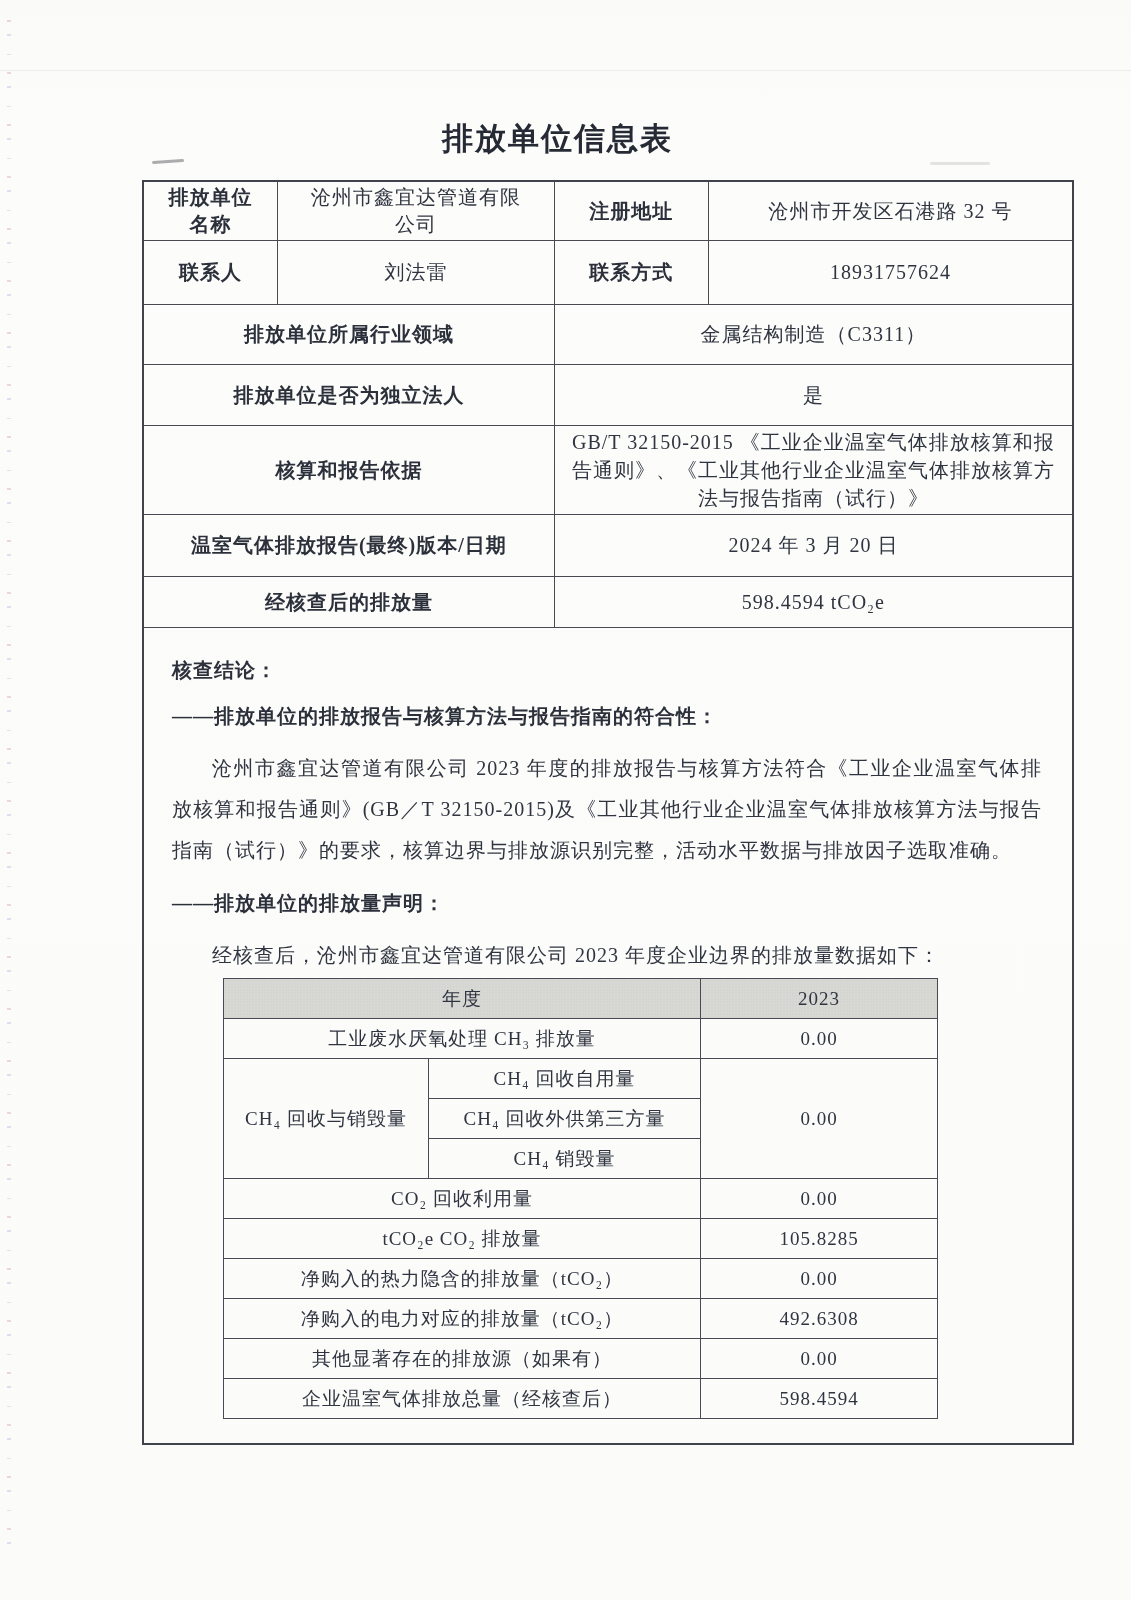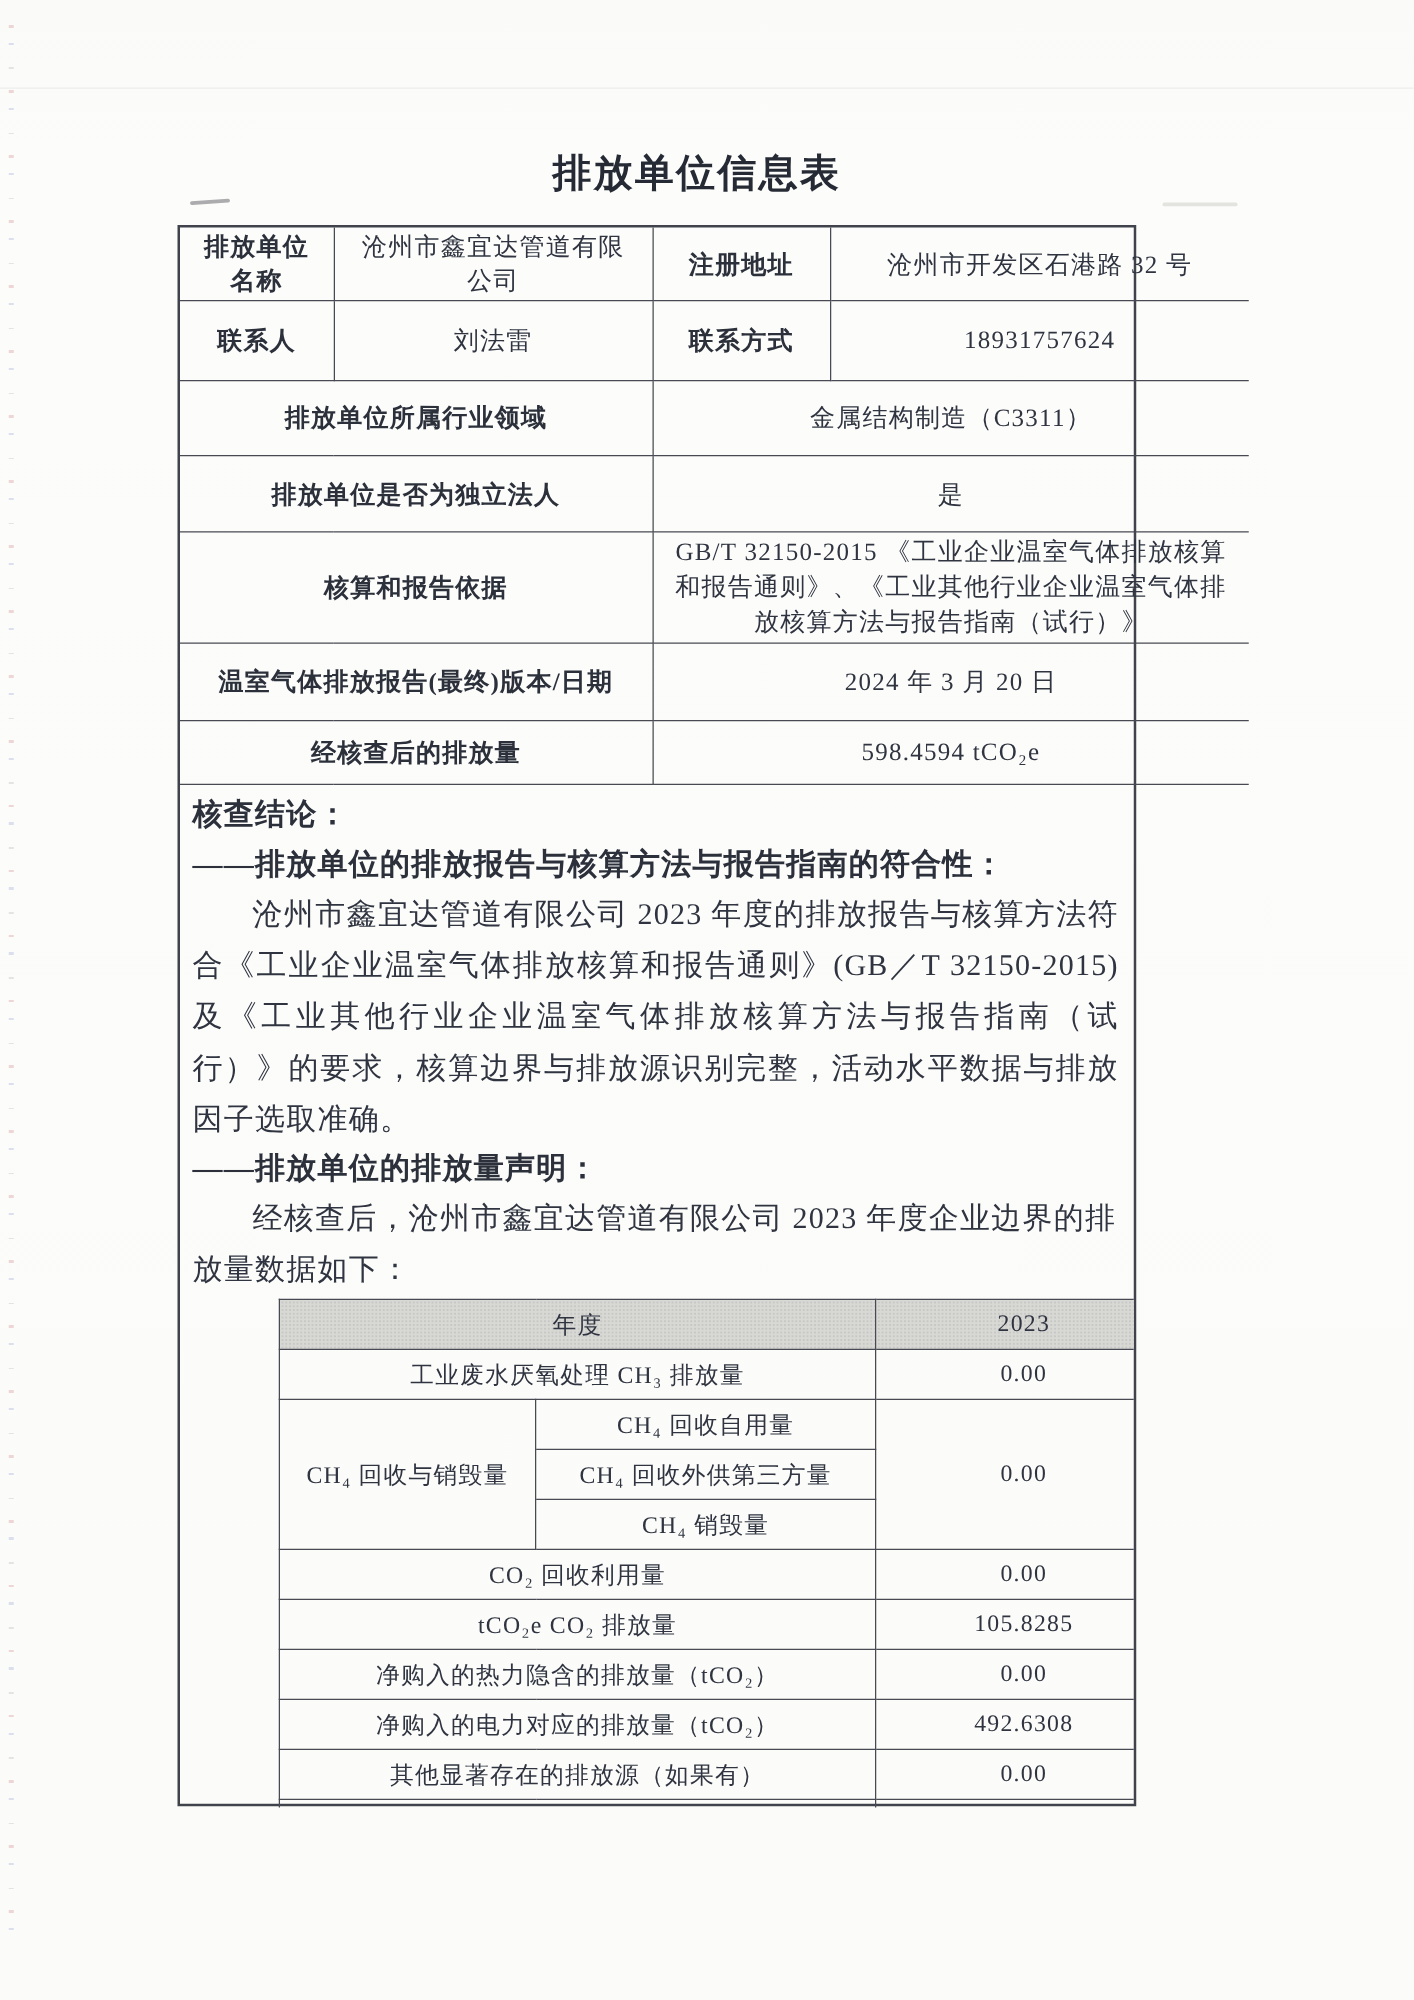--- a/index.html
+++ b/index.html
@@ -61,21 +61,21 @@
     margin: 0;
     text-align: center;
     font-size: 31px;
     font-weight: bold;
     letter-spacing: 2px;
     color: #252a35;
   }
   .doc {
     position: absolute;
     left: 142px; top: 180px;
-    width: 767px; height: 1265px;
+    width: 932px; height: 1265px;
     border: 2px solid #40434c;
     box-sizing: border-box;
     background: transparent;
   }
   table.outer {
     width: 100%;
     border-collapse: collapse;
     table-layout: fixed;
   }
   table.outer td {
@@ -94,22 +94,22 @@
   .pre { white-space: pre-line; }
   .basis-val { line-height: 28px; padding: 4px 12px; }
   
   .conclusion {
     box-sizing: border-box;
     height: 818px;
     padding: 10px 12px 0 10px;
     overflow: hidden;
   }
   .conclusion p {
-    margin: 0;
-    font-size: 24px;
+    margin: 18px;
+    font-size: 20px;
     letter-spacing: 1px;
   }
   .c-head {
     font-weight: bold;
     line-height: 28px;
     margin-bottom: 12px !important;
     color: #2b303b;
   }
   .c-sub {
     font-weight: bold;

